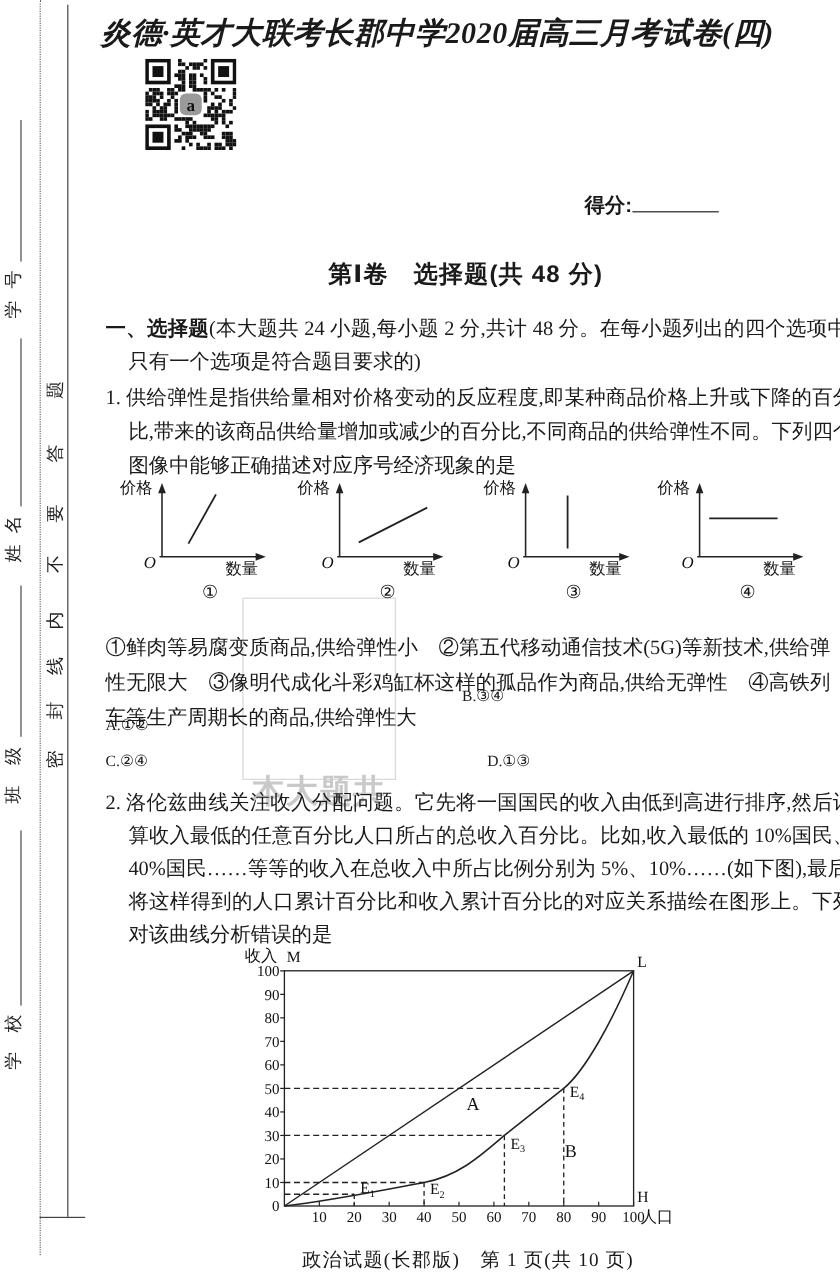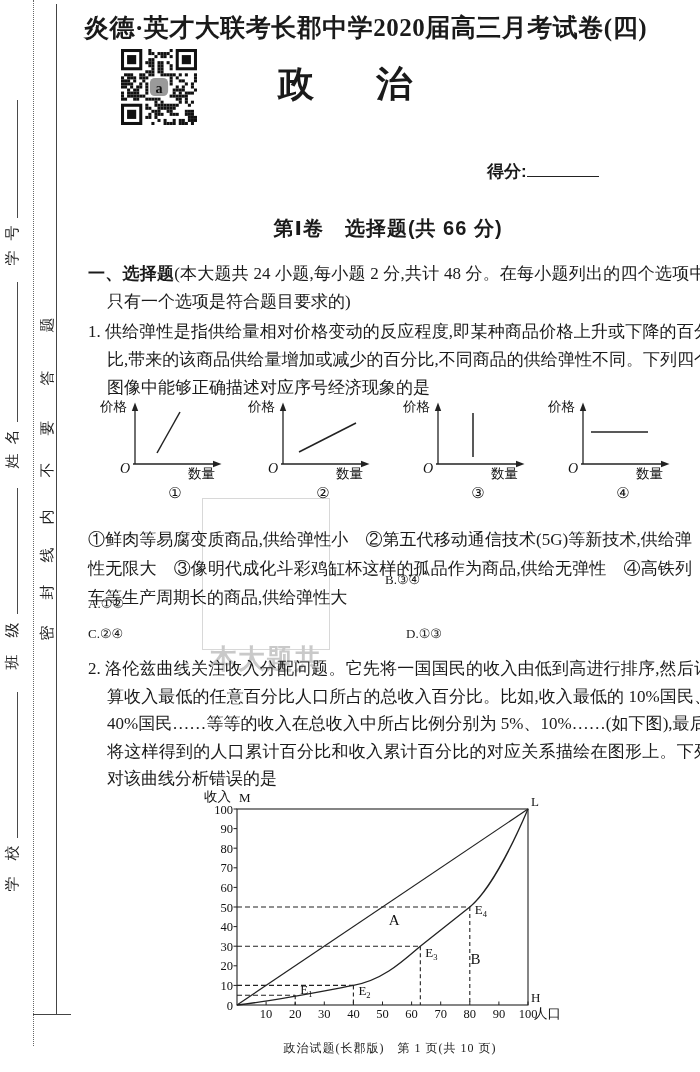--- a/index.html
+++ b/index.html
@@ -1,31 +1,31 @@
 <!DOCTYPE html>
 <html><head>
 <meta charset="utf-8">
 <style>
   html,body{margin:0;padding:0;background:#e8e8e8;}
   .page{position:relative;width:700px;height:1072px;background:#ffffff;
         font-family:"Liberation Serif","DejaVu Serif",serif;color:#1a1a1a;overflow:hidden;margin:0 auto;}
   .abs{position:absolute;}
   .hei{font-family:"Liberation Sans","DejaVu Sans",sans-serif;}
-  .exam-title{left:84px;top:11px;width:610px;font-size:25px;font-weight:bold;white-space:nowrap;letter-spacing:0.5px;}
+  .exam-title{left:84px;top:11px;width:610px;font-size:25px;font-weight:bold;white-space:nowrap;letter-spacing:0.5px;font-style:italic;}
   .subject{left:278px;top:60px;font-size:36px;font-weight:bold;letter-spacing:62px;white-space:nowrap;}
   .score{left:487px;top:132px;font-size:17px;font-weight:bold;margin-top:28px;}
   .score-line{display:inline-block;width:72px;height:15px;border-bottom:1.5px solid #222;}
   .notice{left:108px;top:157px;font-size:17px;white-space:nowrap;}
   .section-heading{left:88px;top:215px;width:600px;text-align:center;font-size:20px;font-weight:bold;letter-spacing:1px;}
   .para{left:88px;width:604px;font-size:17px;line-height:28px;text-align:justify;}
   .hang{padding-left:19px;text-indent:-19px;}
   .qnum{margin-right:4px;}
   .items{line-height:29px;}
   .opt{font-size:13px;}
-  .footer{left:90px;top:1040px;width:600px;text-align:center;font-size:12px;letter-spacing:1px;}
+  .footer{left:90px;top:1040px;width:600px;text-align:center;font-size:16px;letter-spacing:1px;}
   .dotted-line{left:33px;top:0;height:1046px;width:0;border-left:1.5px dotted #666;}
   .solid-line{left:56px;top:4px;height:1010px;width:0;border-left:1px solid #444;}
   .seal-bottom{left:33px;top:1014px;width:38px;height:1px;background:#444;}
   .rot-char{position:absolute;width:16px;height:16px;line-height:16px;text-align:center;font-size:15px;transform:rotate(-90deg);color:#222;}
   .u-line{position:absolute;left:17px;width:1px;background:#4a4a4a;}
   .wm-box{left:202px;top:498px;width:126px;height:150px;border:1px solid #d8d8d8;}
   .wm-line{left:204px;width:124px;text-align:center;font-size:27px;font-weight:bold;color:#c9c9c9;letter-spacing:1px;}
   svg text{fill:#111;font-family:"Liberation Serif","DejaVu Serif",serif;}
 </style>
 </head>
@@ -267,25 +267,24 @@
       <rect x="6" y="6" width="9" height="9" fill="#111"></rect>
       <rect x="54" y="0" width="21" height="21" fill="#111"></rect>
       <rect x="57" y="3" width="15" height="15" fill="#fff"></rect>
       <rect x="60" y="6" width="9" height="9" fill="#111"></rect>
       <rect x="0" y="54" width="21" height="21" fill="#111"></rect>
       <rect x="3" y="57" width="15" height="15" fill="#fff"></rect>
       <rect x="6" y="60" width="9" height="9" fill="#111"></rect>
       <rect x="28.5" y="28.5" width="18" height="18" rx="5" fill="#9a9a9a"></rect>
       <text x="37.5" y="43" text-anchor="middle" font-size="14" font-weight="bold" fill="#fff">a</text>
     </svg>
-  <div class="abs subject hei">政治</div>
   <div class="abs score hei">
     <span>得分:</span><span class="score-line"></span>
   </div>
-  <div class="abs section-heading hei">第Ⅰ卷　选择题(共 66 分)</div>
+  <div class="abs section-heading hei">第Ⅰ卷　选择题(共 48 分)</div>
 
   <p class="abs para hang" style="top:243px"><b class="hei">一、选择题</b><span>(本大题共 24 小题,每小题 2 分,共计 48 分。在每小题列出的四个选项中,只有一个选项是符合题目要求的)</span></p>
 
   <p class="abs para hang" style="top:301px"><span class="qnum">1.</span><span>供给弹性是指供给量相对价格变动的反应程度,即某种商品价格上升或下降的百分比,带来的该商品供给量增加或减少的百分比,不同商品的供给弹性不同。下列四个图像中能够正确描述对应序号经济现象的是</span></p>
 
   <div id="mini-charts">
       <svg class="abs" width="136" height="106" viewBox="0 0 136 106" style="left:95px;top:397px">
         <text x="5" y="14" font-size="13.5">价格</text>
         <line x1="40" y1="10" x2="40" y2="67" stroke="#222" stroke-width="1.3"></line>
         <polygon points="36.8,14 40,5.5 43.2,14" fill="#222"></polygon>

